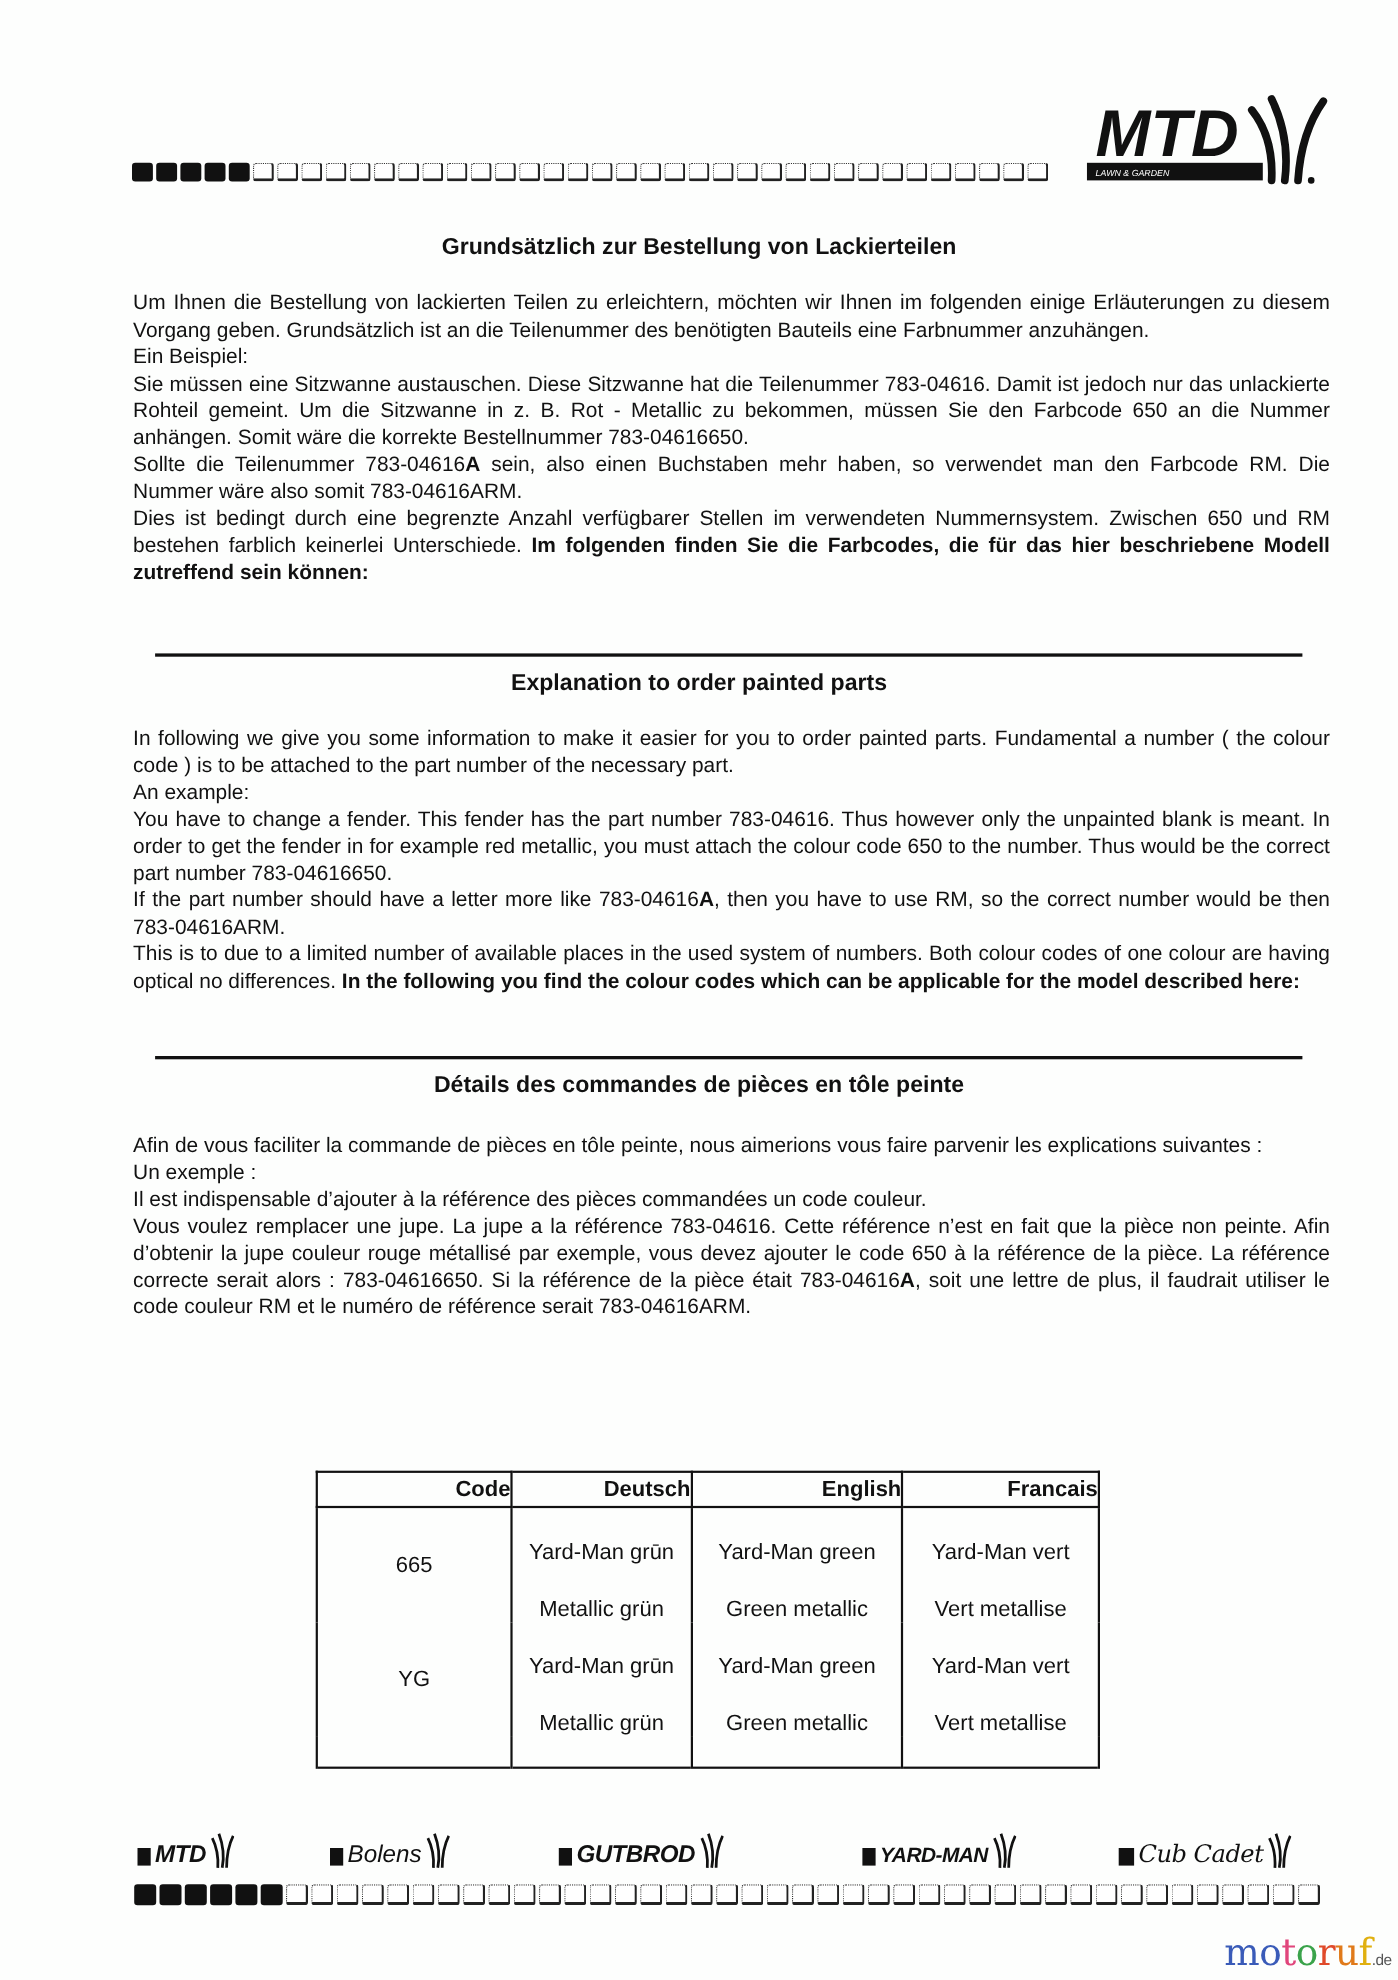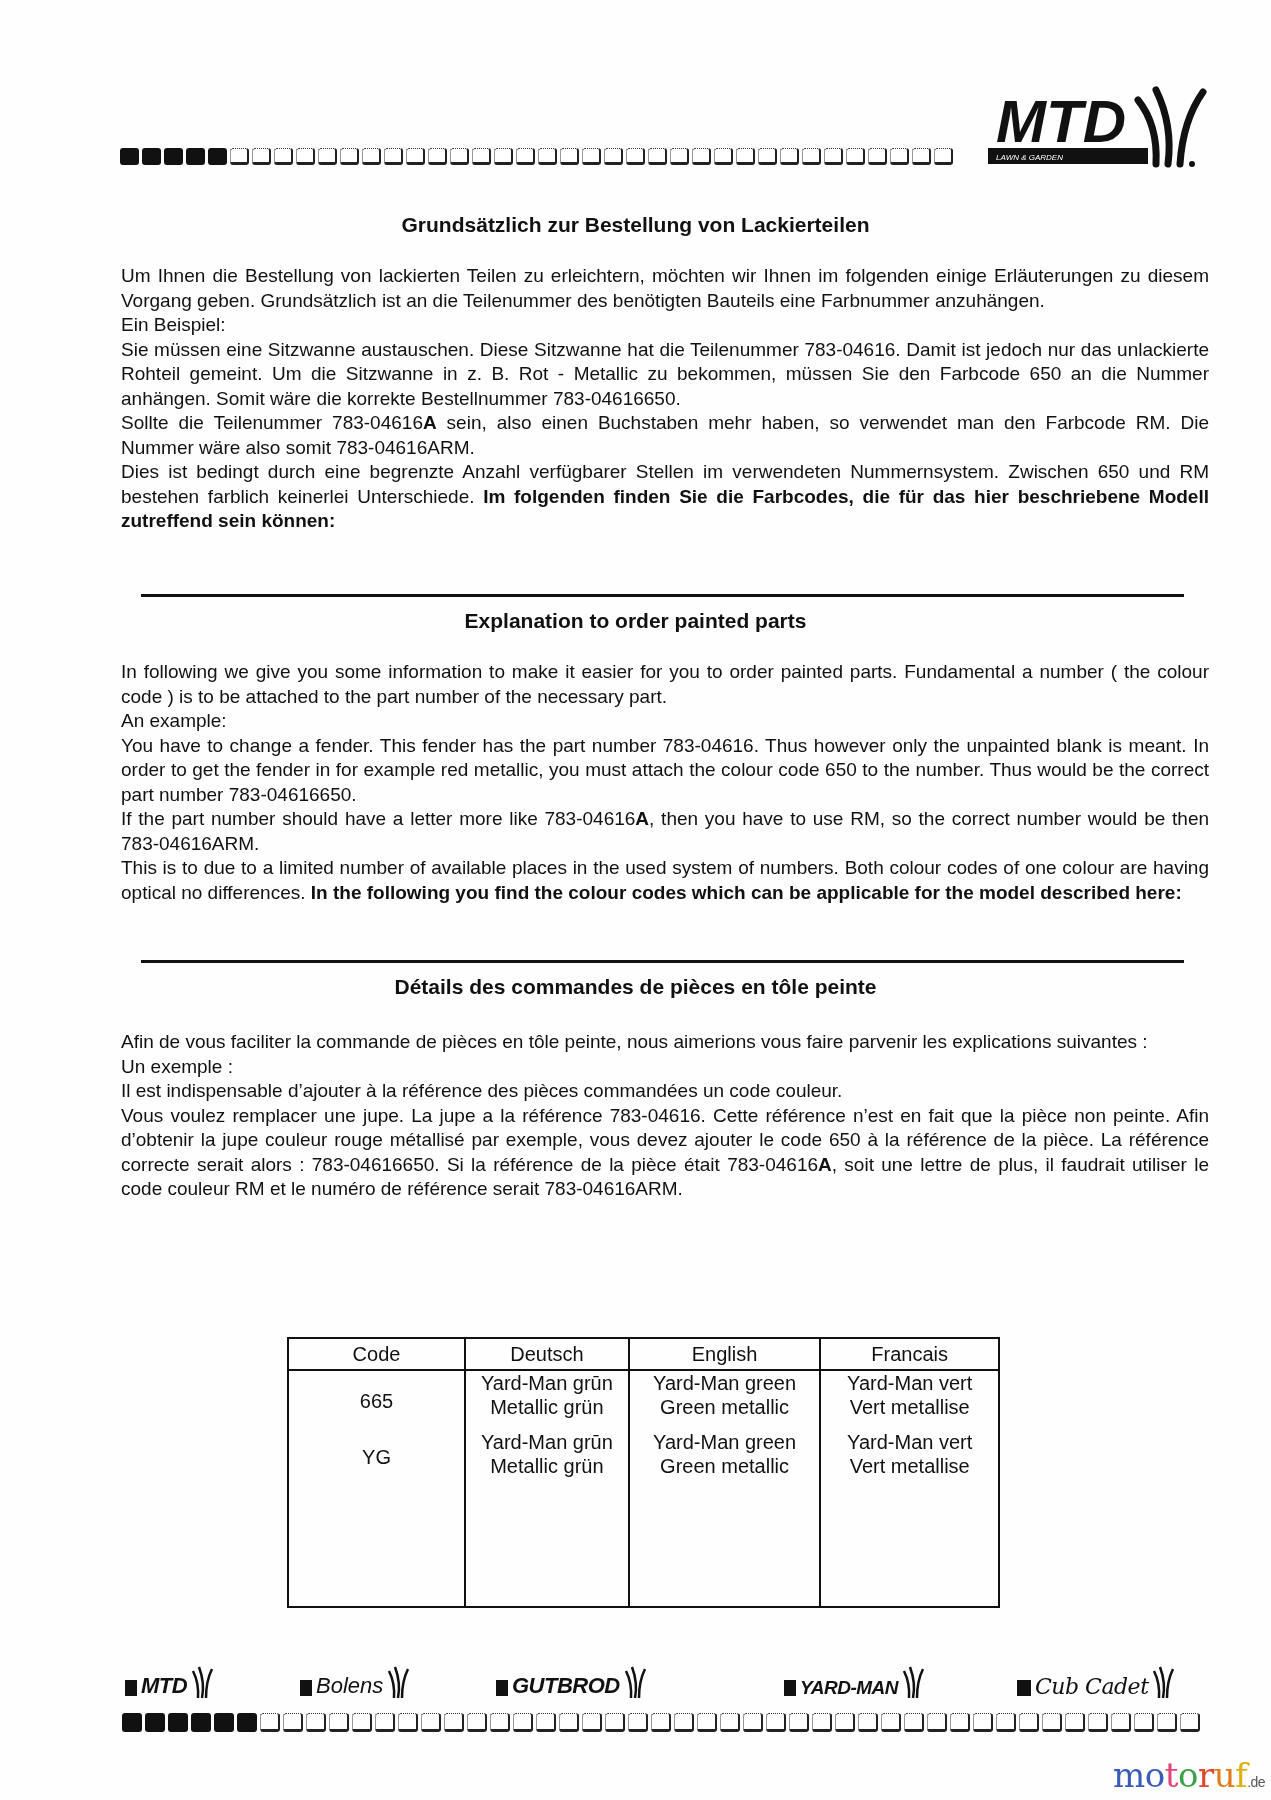--- a/index.html
+++ b/index.html
@@ -16,25 +16,25 @@
 
   #mtd-logo { position: absolute; left: 988px; top: 80px; width: 220px; height: 100px; }
   .section-title { position: absolute; left: 0; width: 1271px; text-align: center; font-weight: bold; font-size: 21px; }
   .para { position: absolute; left: 121px; width: 1088px; font-size: 19px; line-height: 24.5px; text-align: justify; }
   .para p { margin: 0; }
   .para .last { text-align-last: left; }
   b { font-weight: bold; }
   .rule { position: absolute; left: 141px; width: 1043px; height: 3px; background: #111; }
 
   table.codes { position: absolute; left: 287px; top: 1337px; width: 713px; height: 271px; border-collapse: collapse; border: 2.5px solid #111; font-size: 20px; }
-  table.codes th { height: 30px; border: 2px solid #111; border-bottom: 2.5px solid #111; font-weight: normal; text-align: center; padding: 0; }
+  table.codes th { height: 30px; border: 2px solid #111; border-bottom: 2.5px solid #111; font-weight: bold; text-align: right; padding: 0; }
   table.codes td { border-left: 2px solid #111; border-right: 2px solid #111; text-align: center; vertical-align: top; padding: 0; line-height: 24px; }
   table.codes td.code { vertical-align: middle; }
   table.codes tr.spacer td { height: auto; }
-  .cell2 div { white-space: nowrap; }
+  .cell2 div { white-space: nowrap; margin-top: 28px; }
 
   .brand { position: absolute; top: 1665px; display: flex; align-items: flex-end; gap: 4px; font-weight: bold; font-style: italic; font-size: 22px; letter-spacing: -0.5px; }
   .brand .sq { width: 12px; height: 16px; background: #111; margin-bottom: 3px; }
   .brand .grass { width: 22px; height: 34px; }
   #watermark { position: absolute; left: 1113px; top: 1755px; font-family: "DejaVu Serif", serif; font-size: 34px; letter-spacing: -0.5px; }
   #watermark span.de { font-family: "Liberation Sans", sans-serif; font-size: 14px; color: #555; }
 </style>
 </head>
 <body>
 
@@ -189,21 +189,21 @@
   <span class="sq"></span>
   <span style="font-weight:400;letter-spacing:0">Bolens</span>
   <svg class="grass" viewBox="0 0 22 34">
       <g fill="none" stroke="#111" stroke-width="2.5">
         <path d="M2 6 Q8 18 7 33"></path>
         <path d="M8 2 Q14 18 11 33"></path>
         <path d="M21 4 Q15 16 15 33"></path>
       </g>
     </svg>
 </div>
-<div class="brand" style="left:496px">
+<div class="brand" style="left:508px">
   <span class="sq"></span>
   <span>GUTBROD</span>
   <svg class="grass" viewBox="0 0 22 34">
       <g fill="none" stroke="#111" stroke-width="2.5">
         <path d="M2 6 Q8 18 7 33"></path>
         <path d="M8 2 Q14 18 11 33"></path>
         <path d="M21 4 Q15 16 15 33"></path>
       </g>
     </svg>
 </div>

